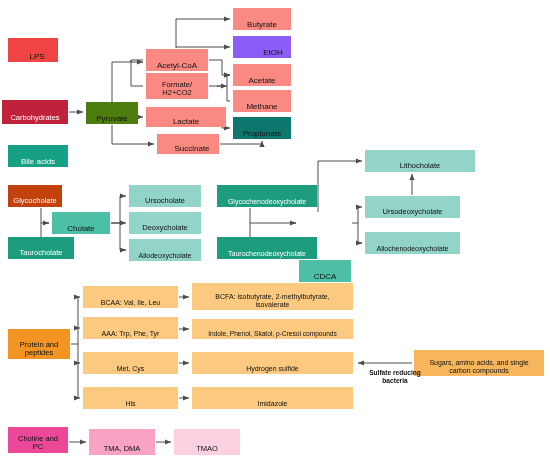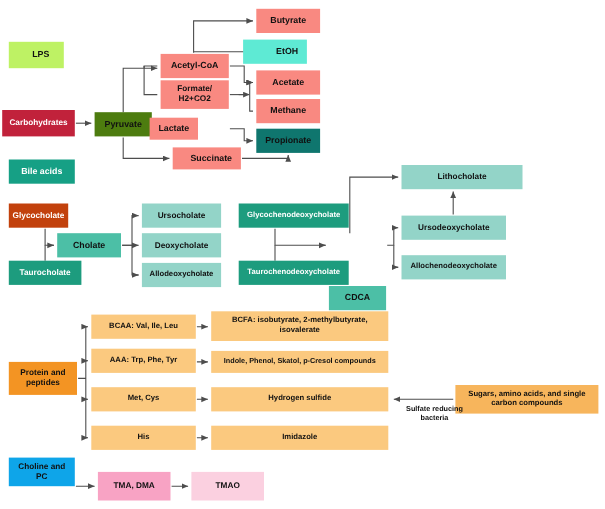--- a/index.html
+++ b/index.html
@@ -14,24 +14,24 @@
     position: relative;
     width: 550px;
     height: 463px;
     background: #ffffff;
     overflow: hidden;
   }
   .node {
     position: absolute;
     box-sizing: border-box;
     display: flex;
-    align-items: center;
+    align-items: flex-end;
     justify-content: center;
     text-align: center;
-    font-weight: bold;
+    font-weight: normal;
     color: #111111;
     line-height: 1.15;
     padding: 1px 2px;
     white-space: pre-line;
   }
   svg.edges {
     position: absolute;
     left: 0;
     top: 0;
     width: 550px;
@@ -99,32 +99,32 @@
         <path d="M 69 442 L 86 442" stroke="#4d4d4d" fill="none" stroke-width="1" marker-end="url(#arrow)"></path>
         <path d="M 156 442 L 171 442" stroke="#4d4d4d" fill="none" stroke-width="1" marker-end="url(#arrow)"></path>
         <path d="M 44 223 L 49 223" stroke="#4d4d4d" fill="none" stroke-width="1" marker-end="url(#arrow)"></path>
         <path d="M 121 250 L 126 250" stroke="#4d4d4d" fill="none" stroke-width="1" marker-end="url(#arrow)"></path>
         <path d="M 291 223 L 296 223" stroke="#4d4d4d" fill="none" stroke-width="1" marker-end="url(#arrow)"></path>
         <path d="M 357 243 L 362 243" stroke="#4d4d4d" fill="none" stroke-width="1" marker-end="url(#arrow)"></path>
         <path d="M 217 86 L 227 86" stroke="#4d4d4d" fill="none" stroke-width="1" marker-end="url(#arrow)"></path>
       </g>
   </svg>
 
-  <div class="node" style="left: 8px; top: 38px; width: 50px; height: 24px; background: #bef264; font-size: 8px; padding-left: 10px;"><span>LPS</span></div>
+  <div class="node" style="left: 8px; top: 38px; width: 50px; height: 24px; background: #ef4444; font-size: 8px; padding-left: 10px;"><span>LPS</span></div>
   <div class="node" style="left: 2px; top: 100px; width: 66px; height: 24px; background: rgb(193, 34, 59); font-size: 7.5px; color: rgb(255, 255, 255);"><span>Carbohydrates</span></div>
   <div class="node" style="left: 8px; top: 145px; width: 60px; height: 22px; background: rgb(22, 160, 133); font-size: 8px; color: rgb(255, 255, 255);"><span>Bile acids</span></div>
 
   <div class="node" style="left: 86px; top: 102px; width: 52px; height: 22px; background: #4d7c0f; font-size: 8px;"><span>Pyruvate</span></div>
   <div class="node" style="left: 146px; top: 49px; width: 62px; height: 22px; background: rgb(249, 137, 129); font-size: 8px;"><span>Acetyl-CoA</span></div>
   <div class="node" style="left: 146px; top: 73px; width: 62px; height: 26px; background: rgb(249, 137, 129); font-size: 7.5px;"><span>Formate/
 H2+CO2</span></div>
-  <div class="node" style="left: 136px; top: 107px; width: 44px; height: 20px; background: rgb(249, 137, 129); font-size: 8px;"><span>Lactate</span></div>
+  <div class="node" style="left: 146px; top: 107px; width: 80px; height: 20px; background: rgb(249, 137, 129); font-size: 8px;"><span>Lactate</span></div>
   <div class="node" style="left: 157px; top: 134px; width: 62px; height: 20px; background: rgb(249, 137, 129); font-size: 8px; padding-left: 10px;"><span>Succinate</span></div>
   <div class="node" style="left: 233px; top: 8px; width: 58px; height: 22px; background: rgb(249, 137, 129); font-size: 8px;"><span>Butyrate</span></div>
-  <div class="node" style="left: 221px; top: 36px; width: 58px; height: 22px; background: #5eead4; font-size: 8px; padding-left: 24px;"><span>EtOH</span></div>
+  <div class="node" style="left: 233px; top: 36px; width: 58px; height: 22px; background: #8b5cf6; font-size: 8px; padding-left: 24px;"><span>EtOH</span></div>
   <div class="node" style="left: 233px; top: 64px; width: 58px; height: 22px; background: rgb(249, 137, 129); font-size: 8px;"><span>Acetate</span></div>
   <div class="node" style="left: 233px; top: 90px; width: 58px; height: 22px; background: rgb(249, 137, 129); font-size: 8px;"><span>Methane</span></div>
   <div class="node" style="left: 233px; top: 117px; width: 58px; height: 22px; background: #0f766e; font-size: 8px;"><span>Propionate</span></div>
 
   <div class="node" style="left: 8px; top: 185px; width: 54px; height: 22px; background: #c2410c; font-size: 7.5px; color: rgb(255, 255, 255);"><span>Glycocholate</span></div>
   <div class="node" style="left: 8px; top: 237px; width: 66px; height: 22px; background: rgb(29, 156, 126); font-size: 7.5px; color: rgb(255, 255, 255);"><span>Taurocholate</span></div>
   <div class="node" style="left: 52px; top: 212px; width: 58px; height: 22px; background: rgb(76, 191, 166); font-size: 8px;"><span>Cholate</span></div>
   <div class="node" style="left: 129px; top: 185px; width: 72px; height: 22px; background: rgb(147, 212, 200); font-size: 7.5px;"><span>Ursocholate</span></div>
   <div class="node" style="left: 129px; top: 212px; width: 72px; height: 22px; background: rgb(147, 212, 200); font-size: 7.5px;"><span>Deoxycholate</span></div>
   <div class="node" style="left: 129px; top: 239px; width: 72px; height: 22px; background: rgb(147, 212, 200); font-size: 7px;"><span>Allodeoxycholate</span></div>
@@ -142,21 +142,21 @@
   <div class="node" style="left: 83px; top: 352px; width: 95px; height: 22px; background: rgb(251, 201, 127); font-size: 7px;"><span>Met, Cys</span></div>
   <div class="node" style="left: 83px; top: 387px; width: 95px; height: 22px; background: rgb(251, 201, 127); font-size: 7px;"><span>His</span></div>
   <div class="node" style="left: 192px; top: 283px; width: 161px; height: 27px; background: rgb(251, 201, 127); font-size: 7px;"><span>BCFA: isobutyrate, 2-methylbutyrate,
 isovalerate</span></div>
   <div class="node" style="left: 192px; top: 319px; width: 161px; height: 20px; background: rgb(251, 201, 127); font-size: 6.6px;"><span>Indole, Phenol, Skatol, p-Cresol compounds</span></div>
   <div class="node" style="left: 192px; top: 352px; width: 161px; height: 22px; background: rgb(251, 201, 127); font-size: 7px;"><span>Hydrogen sulfide</span></div>
   <div class="node" style="left: 192px; top: 387px; width: 161px; height: 22px; background: rgb(251, 201, 127); font-size: 7px;"><span>Imidazole</span></div>
   <div class="node" style="left: 414px; top: 350px; width: 130px; height: 26px; background: rgb(247, 181, 92); font-size: 7px;"><span>Sugars, amino acids, and single
 carbon compounds</span></div>
 
-  <div class="node" style="left: 8px; top: 416px; width: 60px; height: 26px; background: #0ea5e9; font-size: 7.5px;"><span>Choline and
+  <div class="node" style="left: 8px; top: 427px; width: 60px; height: 26px; background: #ec4899; font-size: 7.5px;"><span>Choline and
 PC</span></div>
   <div class="node" style="left: 89px; top: 429px; width: 66px; height: 26px; background: rgb(248, 163, 196); font-size: 7.5px;"><span>TMA, DMA</span></div>
   <div class="node" style="left: 174px; top: 429px; width: 66px; height: 26px; background: rgb(251, 208, 224); font-size: 7.5px;"><span>TMAO</span></div>
 
   <div class="edgelabel" style="left: 355px; top: 369px; width: 80px; font-size: 6.6px;"><span>Sulfate reducing
 bacteria</span></div>
 
 </div>
 
 </body></html>

